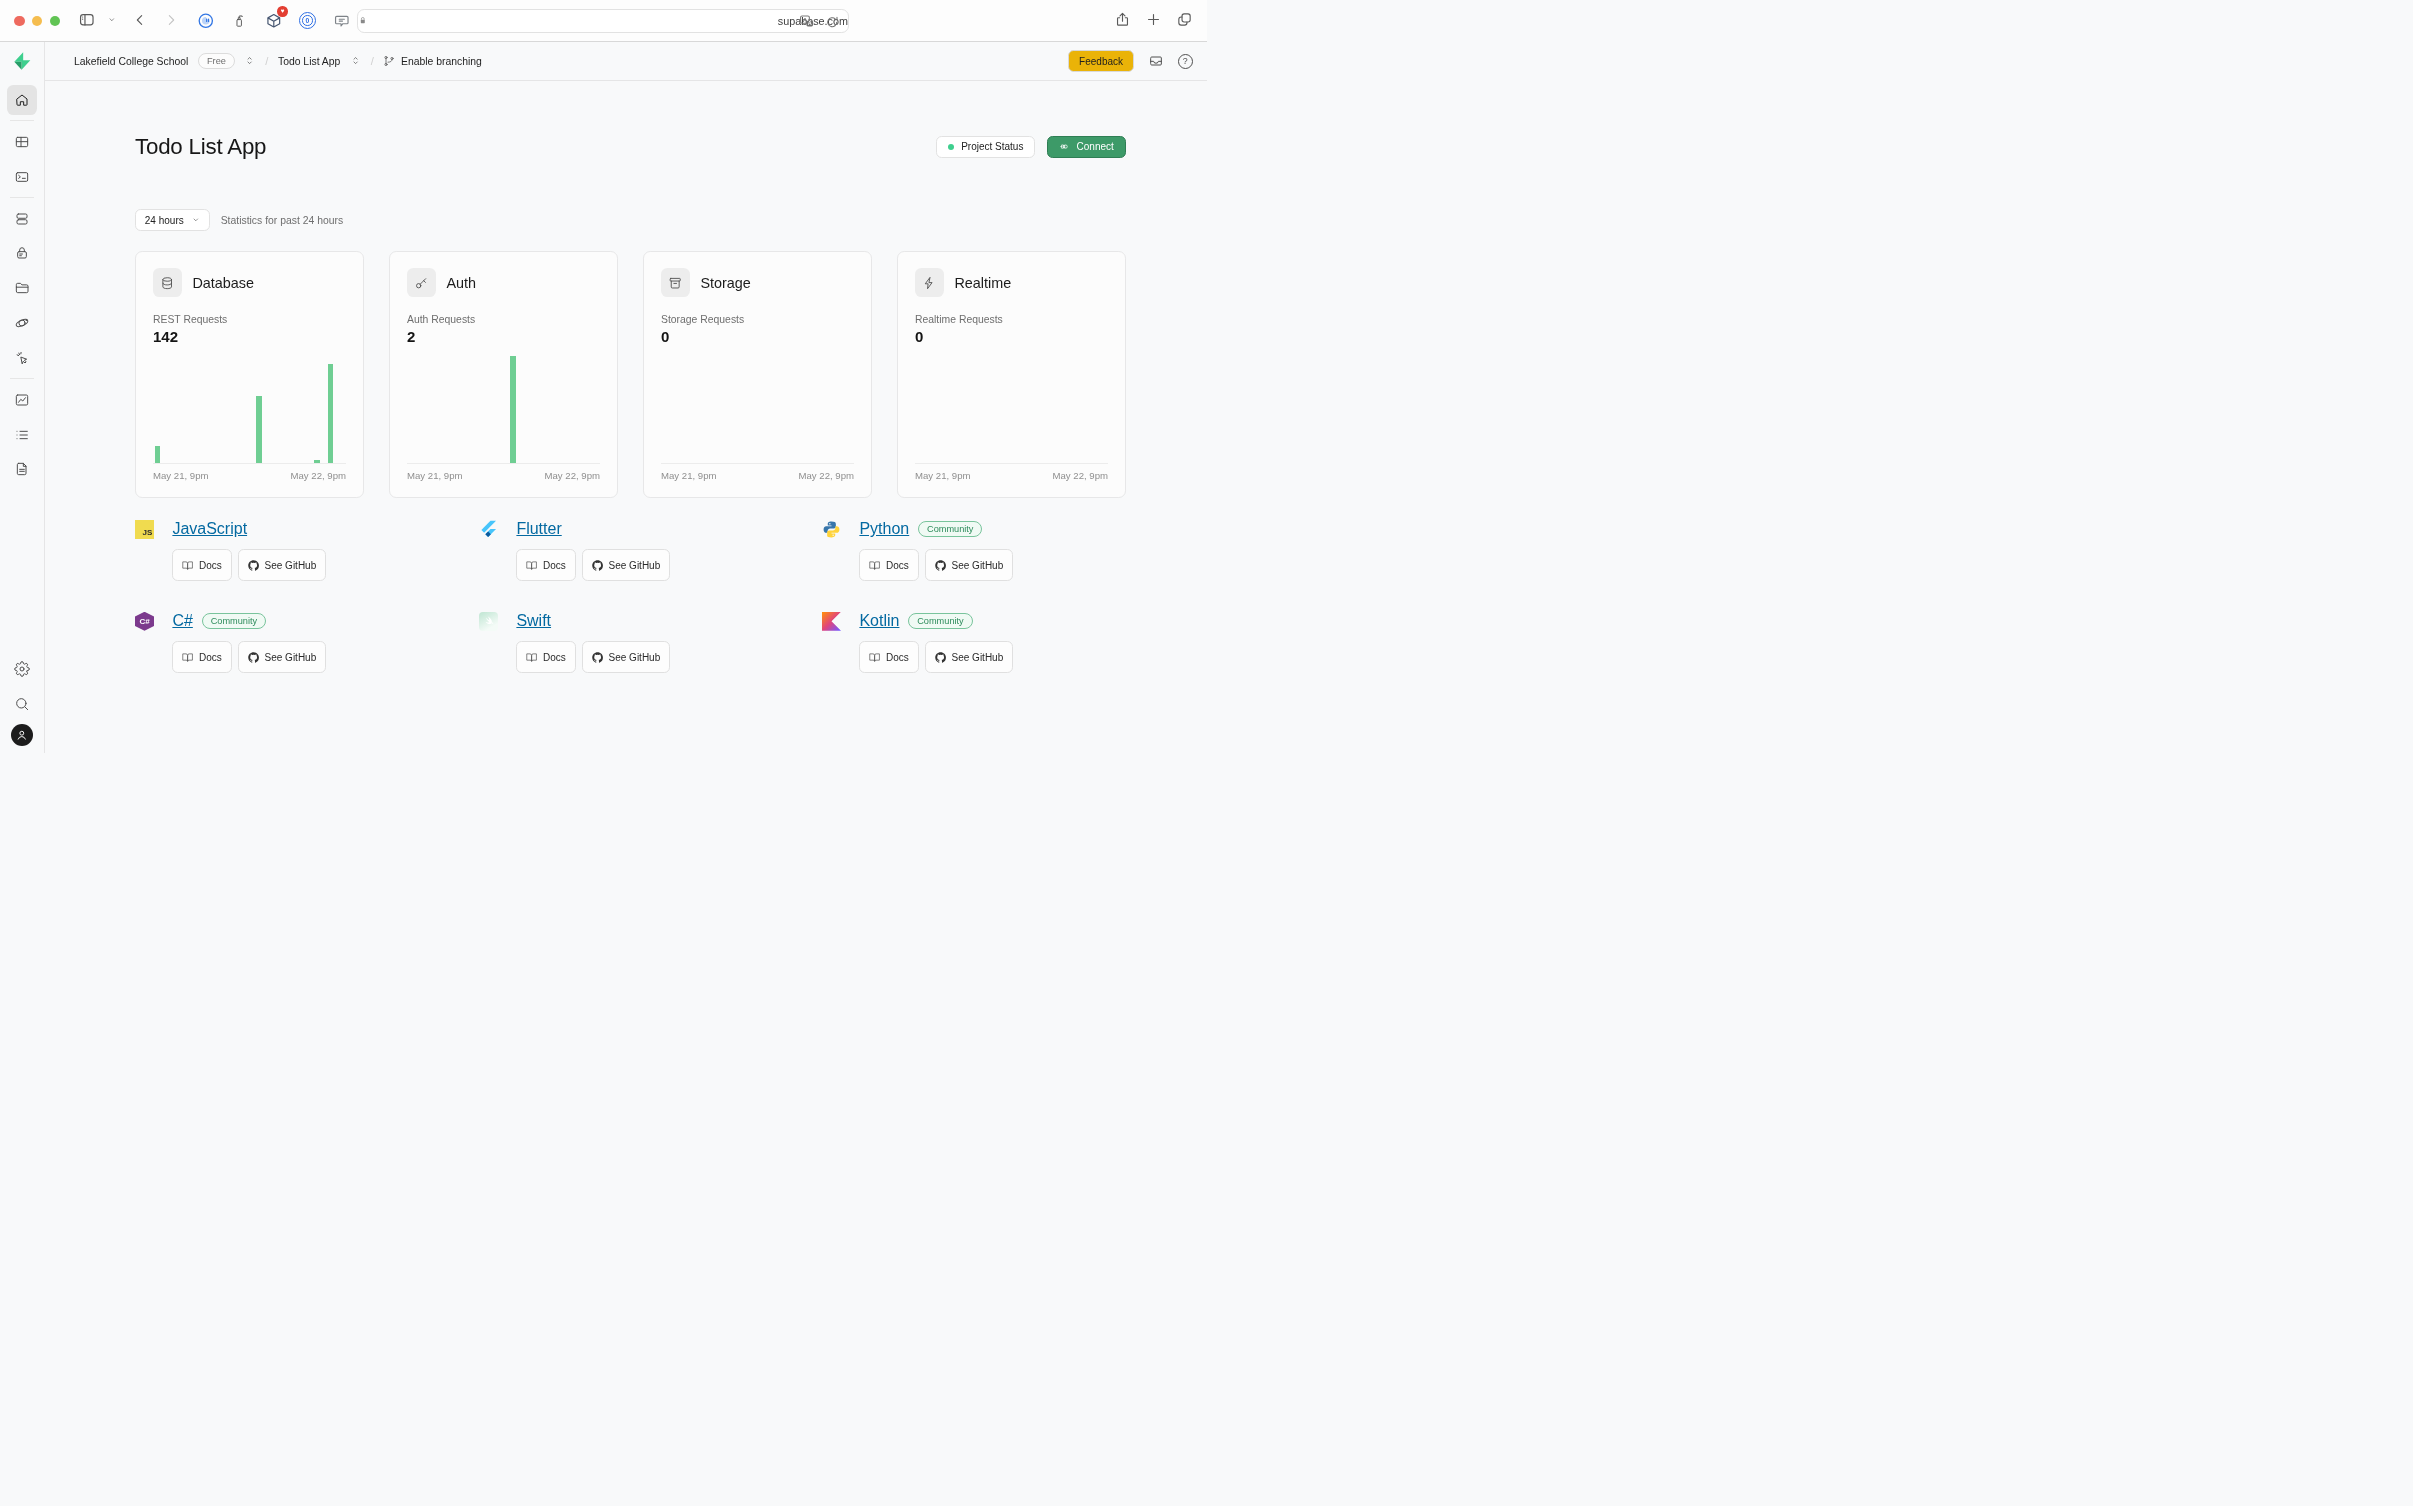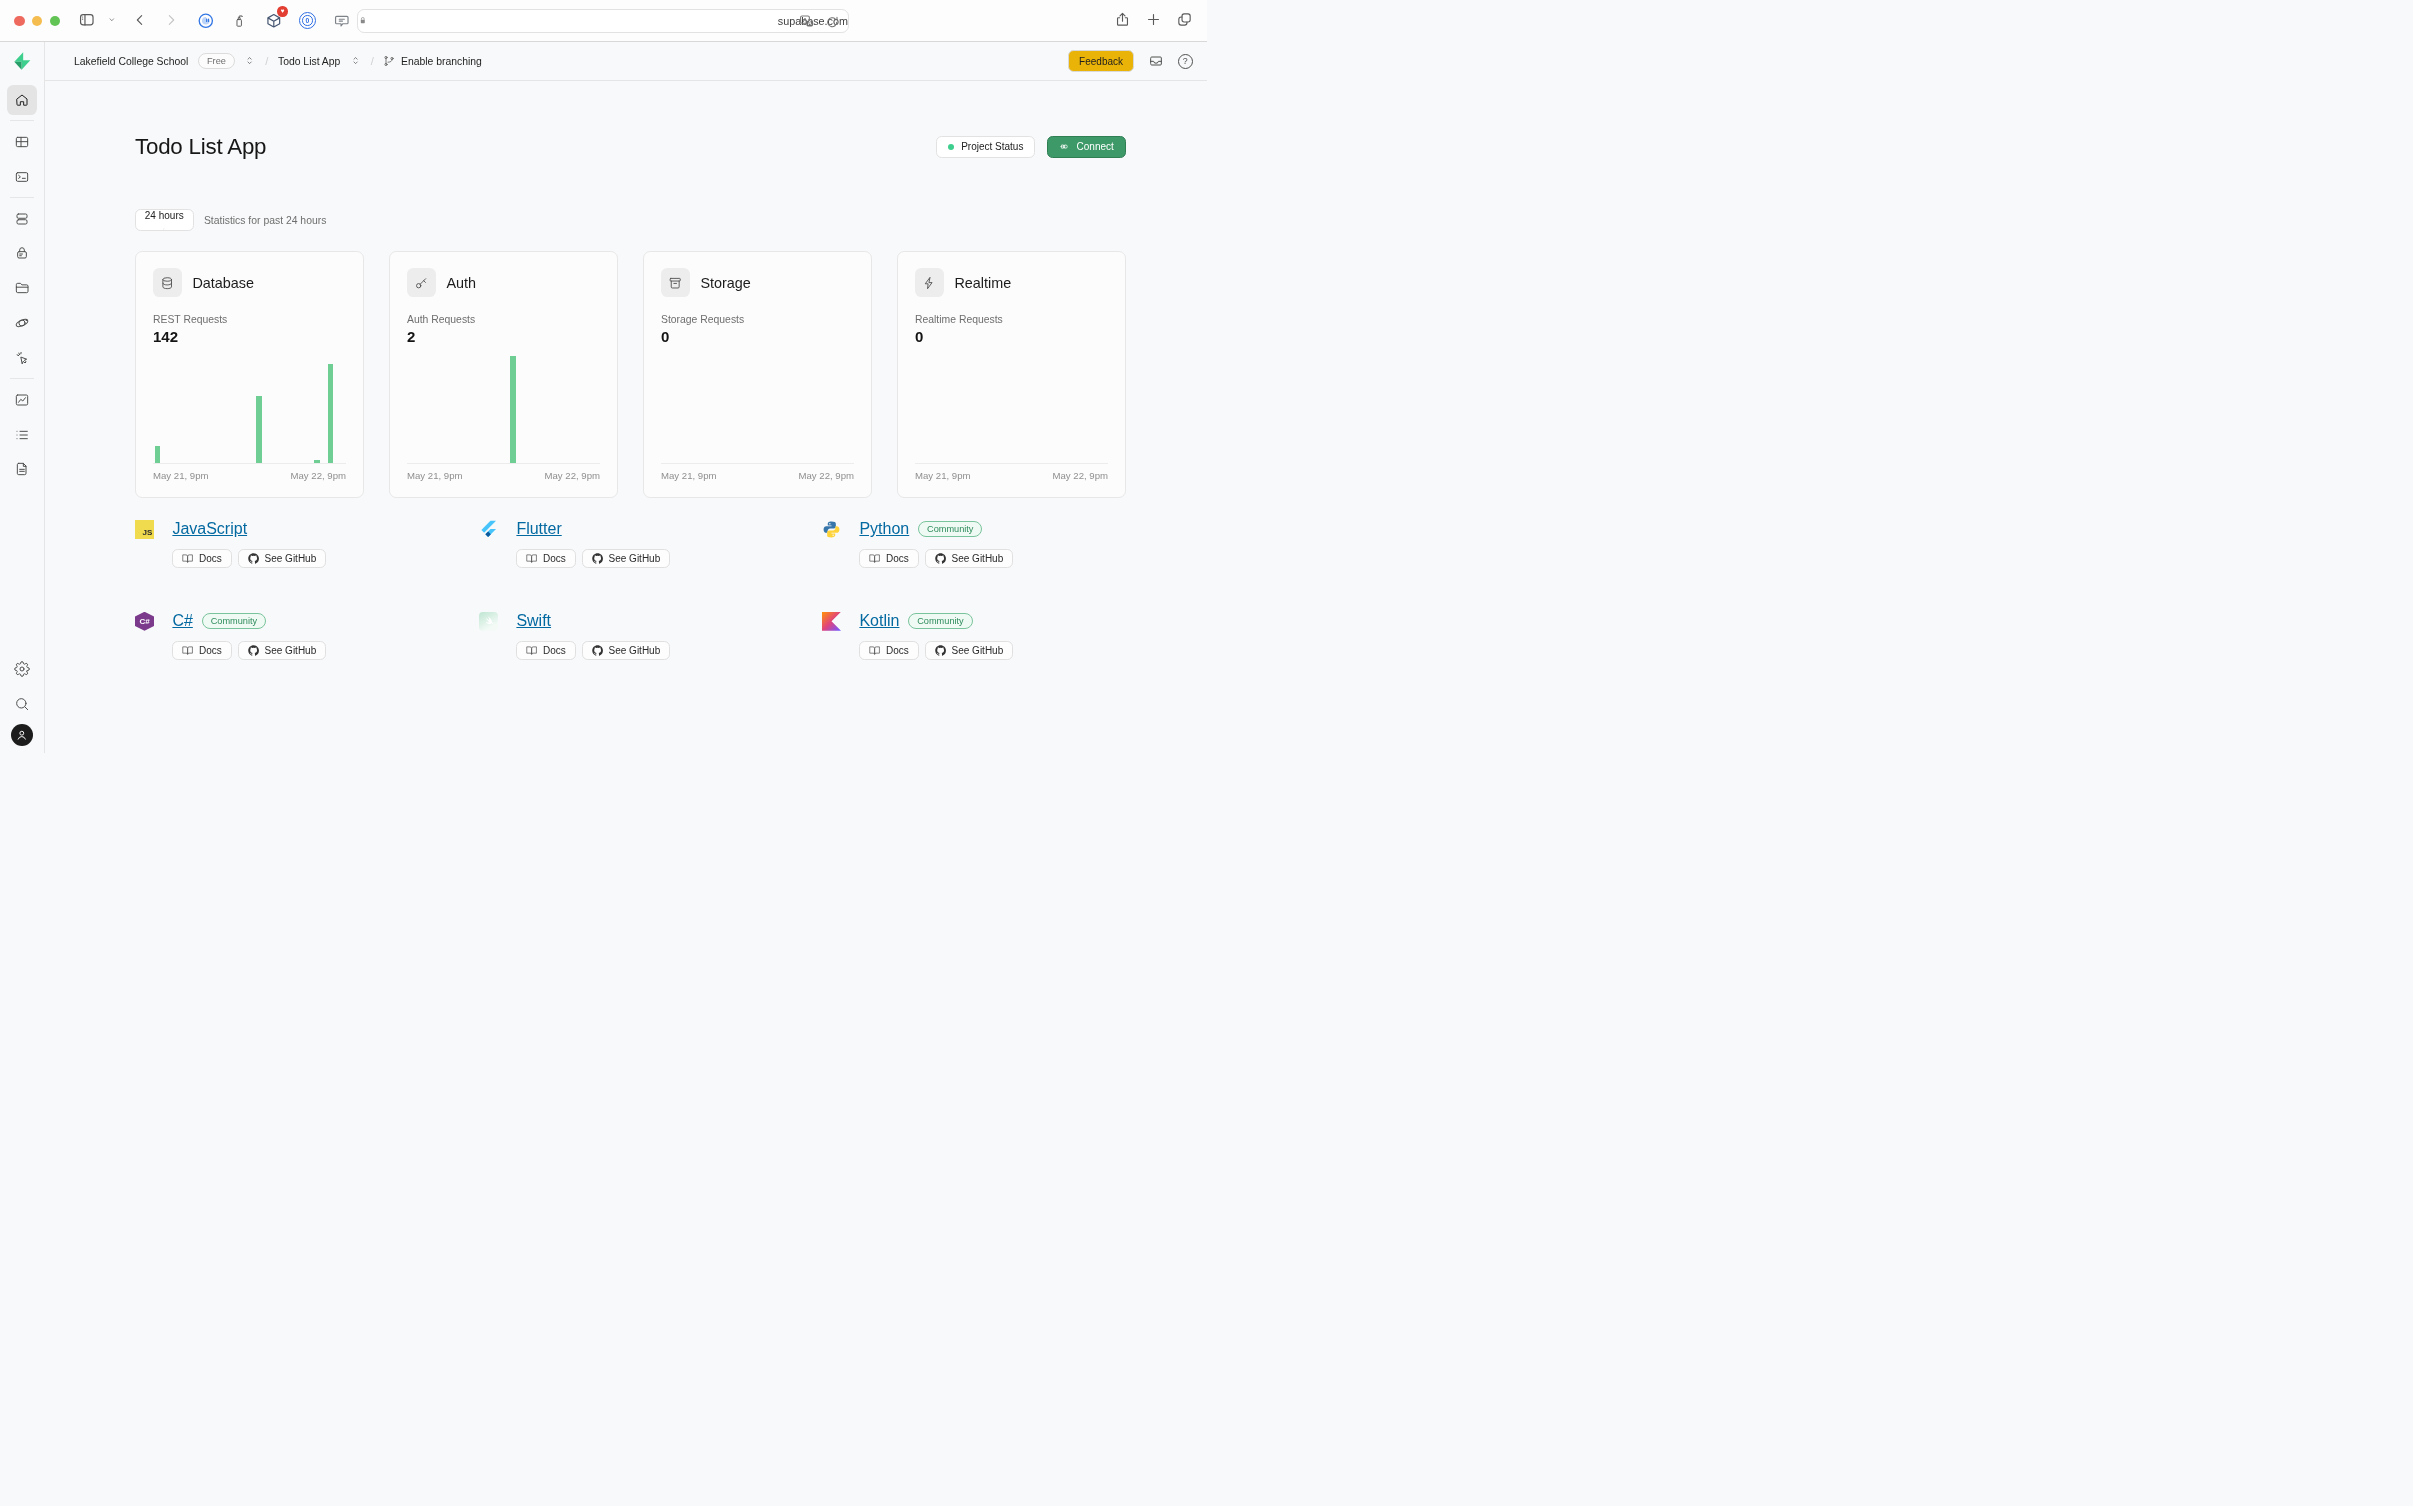--- a/index.html
+++ b/index.html
@@ -60,21 +60,21 @@
 
   
   .main { position:absolute; top:81px; left:45px; right:0; bottom:0; overflow:hidden; padding:0 81px 0 90px; }
   .title-row { margin-top:53px; display:flex; justify-content:space-between; align-items:center; }
   .page-title { font-size:22.3px; font-weight:500; color:#171717; letter-spacing:-0.2px; }
   .title-actions { display:flex; gap:12px; align-items:center;padding-left:13px; }
   .btn-status { display:flex; align-items:center; gap:7.2px; height:22.3px; padding:0 10.4px; background:#fff; border:0.8px solid #e2e2e2; border-radius:5.6px; font-size:10px; color:#222; }
   .dot-green { width:6.4px; height:6.4px; border-radius:50%; background:#3ecf8e; }
   .btn-connect { display:flex; align-items:center; gap:6.4px; height:22.3px; padding:0 11.2px; background:#3d9a68; border:0.8px solid #2f7e54; border-radius:5.6px; font-size:10px; color:#fff; }
   .stats-row { margin-top:49px; display:flex; align-items:center; gap:10.4px; }
-  .select-range { display:flex; align-items:center; gap:7.2px; height:22.3px; padding:0 8.8px; background:#fff; border:0.8px solid #e2e2e2; border-radius:5.6px; font-size:10px; color:#222;flex-direction:column; }
+  .select-range { display:flex; align-items:center; gap:7.2px; height:22.3px; padding:0 8.8px; background:#fff; border:0.8px solid #e2e2e2; border-radius:5.6px; font-size:10px; color:#222; }
   .stats-caption { font-size:10.4px; color:#6e6e6e; }
 
   .cards { margin-top:20px; display:flex; gap:25px; }
   .card { flex:1; height:247px; background:#fcfcfc; border:0.8px solid #e7e7e8; border-radius:7.2px; padding:16px 17px; display:flex; flex-direction:column; }
   .card-head { display:flex; align-items:center; gap:10.4px; }
   .icon-box { width:29px; height:29px; border-radius:6.4px; background:#ededed; display:flex; align-items:center; justify-content:center; }
   .card-title { font-size:14.4px; color:#1c1c1c; }
   .metric-label { margin-top:17px; font-size:10.4px; color:#6e6e6e; }
   .metric-value { margin-top:3.2px; font-size:15px; font-weight:700; color:#141414; }
   .chart { margin-top:auto; height:108px; position:relative; border-bottom:0.8px solid #ececec; }
@@ -82,21 +82,21 @@
   .dates { display:flex; justify-content:space-between; margin-top:6.4px; font-size:9.6px; color:#8f8f8f; }
 
   .lib-heading { margin-top:88px; font-size:13.6px; font-weight:700; color:#1c1c1c; }
   .lib-grid { margin-top:21.5px; display:grid; grid-template-columns:344px 343px 1fr; grid-auto-rows:92px; }
   .lib { display:flex; gap:18.4px; align-items:flex-start; }
   .lib-icon { width:19px; height:19px; flex:none; }
   .name-row { display:flex; align-items:center; gap:8.8px; height:19px; }
   .lib-name { font-size:16px; color:#0369a1;text-decoration:underline; }
   .badge { font-size:9.2px; color:#2e8c5c; border:0.8px solid #79c49c; background:#f0faf4; border-radius:797px; padding:2px 8px; }
   .lib-btns { margin-top:10.4px; display:flex; gap:6.4px; }
-  .btn-lib { height:19px; padding:0 8.8px; display:flex; align-items:center; gap:5.6px; background:#fdfdfd; border:0.8px solid #e0e0e0; border-radius:5.6px; font-size:10px; color:#2a2a2a; }
+  .btn-lib { height:32px; padding:0 8.8px; display:flex; align-items:center; gap:5.6px; background:#fdfdfd; border:0.8px solid #e0e0e0; border-radius:5.6px; font-size:10px; color:#2a2a2a; }
 
   .js-badge { width:19px; height:19px; background:#f0db4f; display:flex; align-items:flex-end; justify-content:flex-end; padding:1.6px 1.6px; font-weight:bold; font-size:8px; color:#2b2b2b; }
   .cs-hex { width:19px; height:19px; background:#7c3a8d; clip-path:polygon(50% 0,100% 25%,100% 75%,50% 100%,0 75%,0 25%); color:#fff; font-size:8px; font-weight:bold; display:flex; align-items:center; justify-content:center; }
   .swift-sq { width:19px; height:19px; border-radius:4px; background:linear-gradient(150deg,#bfe5d2 0%,#f4fbf7 75%); display:flex; align-items:center; justify-content:center; }
   .kotlin-sq { width:19px; height:19px; background:linear-gradient(135deg,#ff8a12 5%,#e0447c 50%,#7558ff 95%); clip-path:polygon(0 0,100% 0,50% 50%,100% 100%,0 100%); }
 </style>
 </head>
 <body>
 
 <div class="chrome">

